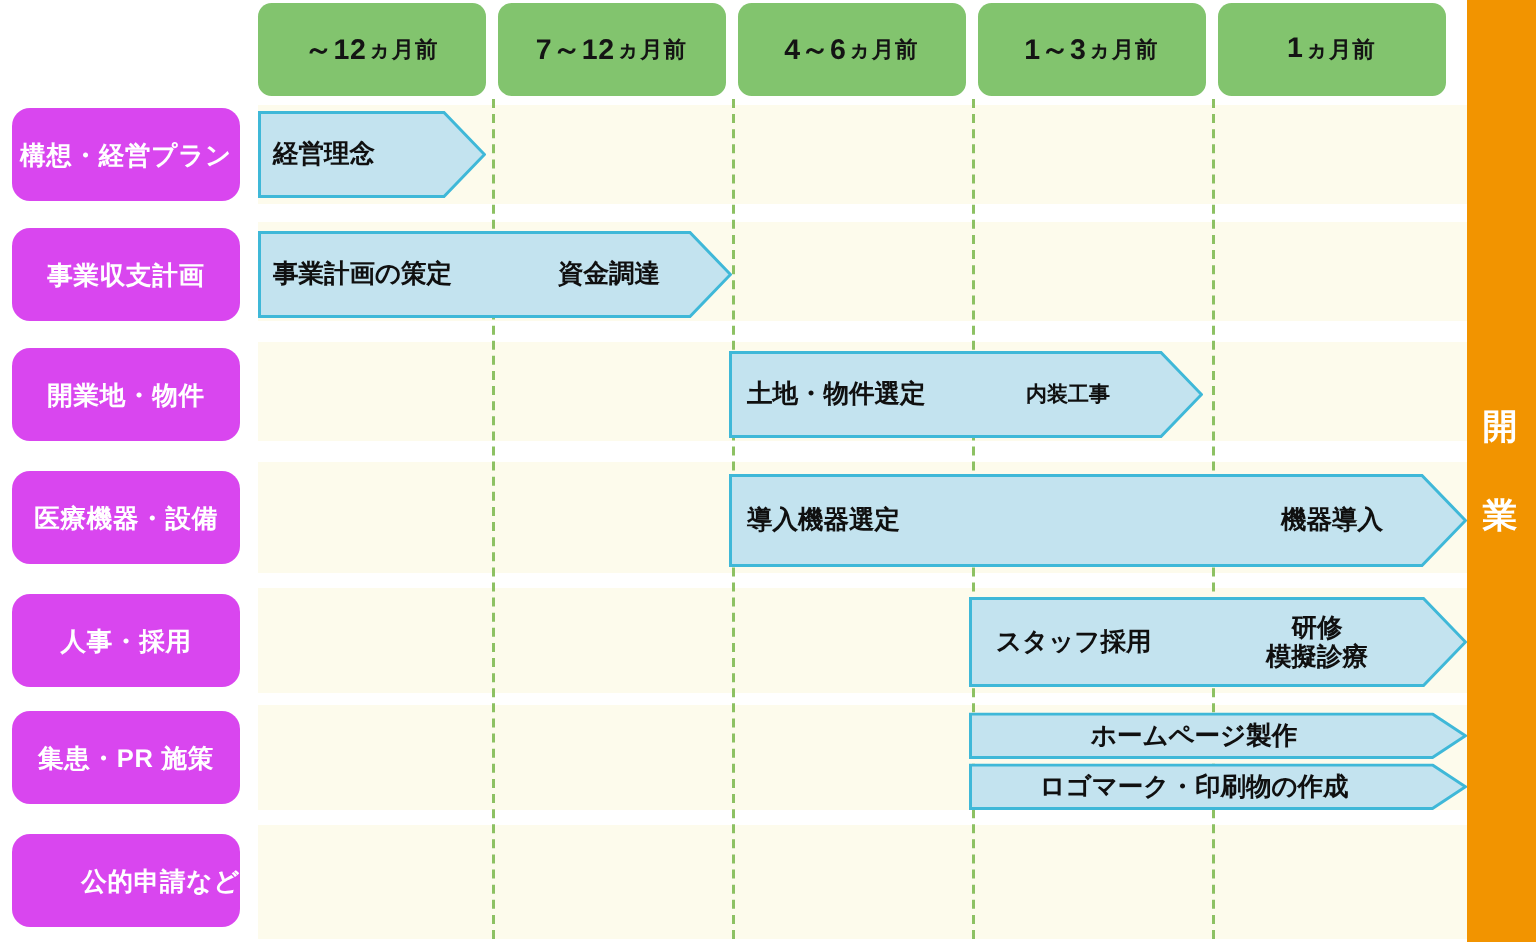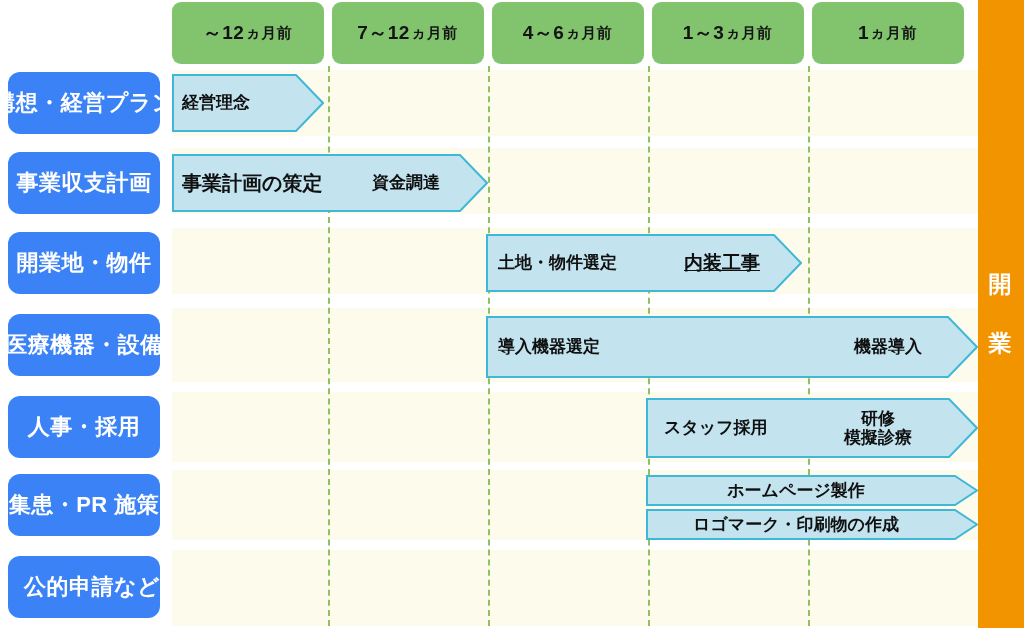--- a/index.html
+++ b/index.html
@@ -36,25 +36,25 @@
 
   
   .vsep{
     position:absolute;width:0;
     border-left:2px dashed #8dc163;
   }
 
   
   .rowlabel{
     position:absolute;left:8px;width:152px;
-    background:#3b82f6;
+    background:#d946ef;
     border-radius:12px;
     display:flex;align-items:center;justify-content:center;
     color:#ffffff;
-    font-size:22px;font-weight:bold;
+    font-size:17px;font-weight:bold;
     letter-spacing:.5px;
     white-space:nowrap;
     text-align:center;
   }
 
   
   .bar{
     position:absolute;
     box-sizing:border-box;
   }
@@ -153,32 +153,32 @@
     <div class="labels">
       <div class="lab" style="left:10px;top:0;height:58px;font-size:17px;">経営理念</div>
     </div>
   </div>
 
   <div class="bar" style="left:172px;top:154px;width:316px;height:58px;">
     <svg viewBox="0 0 316 58" preserveAspectRatio="none">
       <polygon points="1,1 288,1 315,29 288,57 1,57" fill="#c3e3ef" stroke="#3fb8d8" stroke-width="2"></polygon>
     </svg>
     <div class="labels">
-      <div class="lab" style="left:10px;top:0;height:58px;font-size:20px;">事業計画の策定</div>
+      <div class="lab" style="left:10px;top:0;height:58px;font-size:17px;">事業計画の策定</div>
       <div class="lab" style="left:200px;top:0;height:58px;font-size:17px;">資金調達</div>
     </div>
   </div>
 
   <div class="bar" style="left:486px;top:234px;width:316px;height:58px;">
     <svg viewBox="0 0 316 58" preserveAspectRatio="none">
       <polygon points="1,1 288,1 315,29 288,57 1,57" fill="#c3e3ef" stroke="#3fb8d8" stroke-width="2"></polygon>
     </svg>
     <div class="labels">
       <div class="lab" style="left:12px;top:0;height:58px;font-size:17px;">土地・物件選定</div>
-      <div class="lab" style="left:198px;top:0;height:58px;font-size:19px;text-decoration:underline;">内装工事</div>
+      <div class="lab" style="left:198px;top:0;height:58px;font-size:14px;">内装工事</div>
     </div>
   </div>
 
   <div class="bar" style="left:486px;top:316px;width:492px;height:62px;">
     <svg viewBox="0 0 492 62" preserveAspectRatio="none">
       <polygon points="1,1 462,1 491,31 462,61 1,61" fill="#c3e3ef" stroke="#3fb8d8" stroke-width="2"></polygon>
     </svg>
     <div class="labels">
       <div class="lab" style="left:12px;top:0;height:62px;font-size:17px;">導入機器選定</div>
       <div class="lab" style="left:368px;top:0;height:62px;font-size:17px;">機器導入</div>

